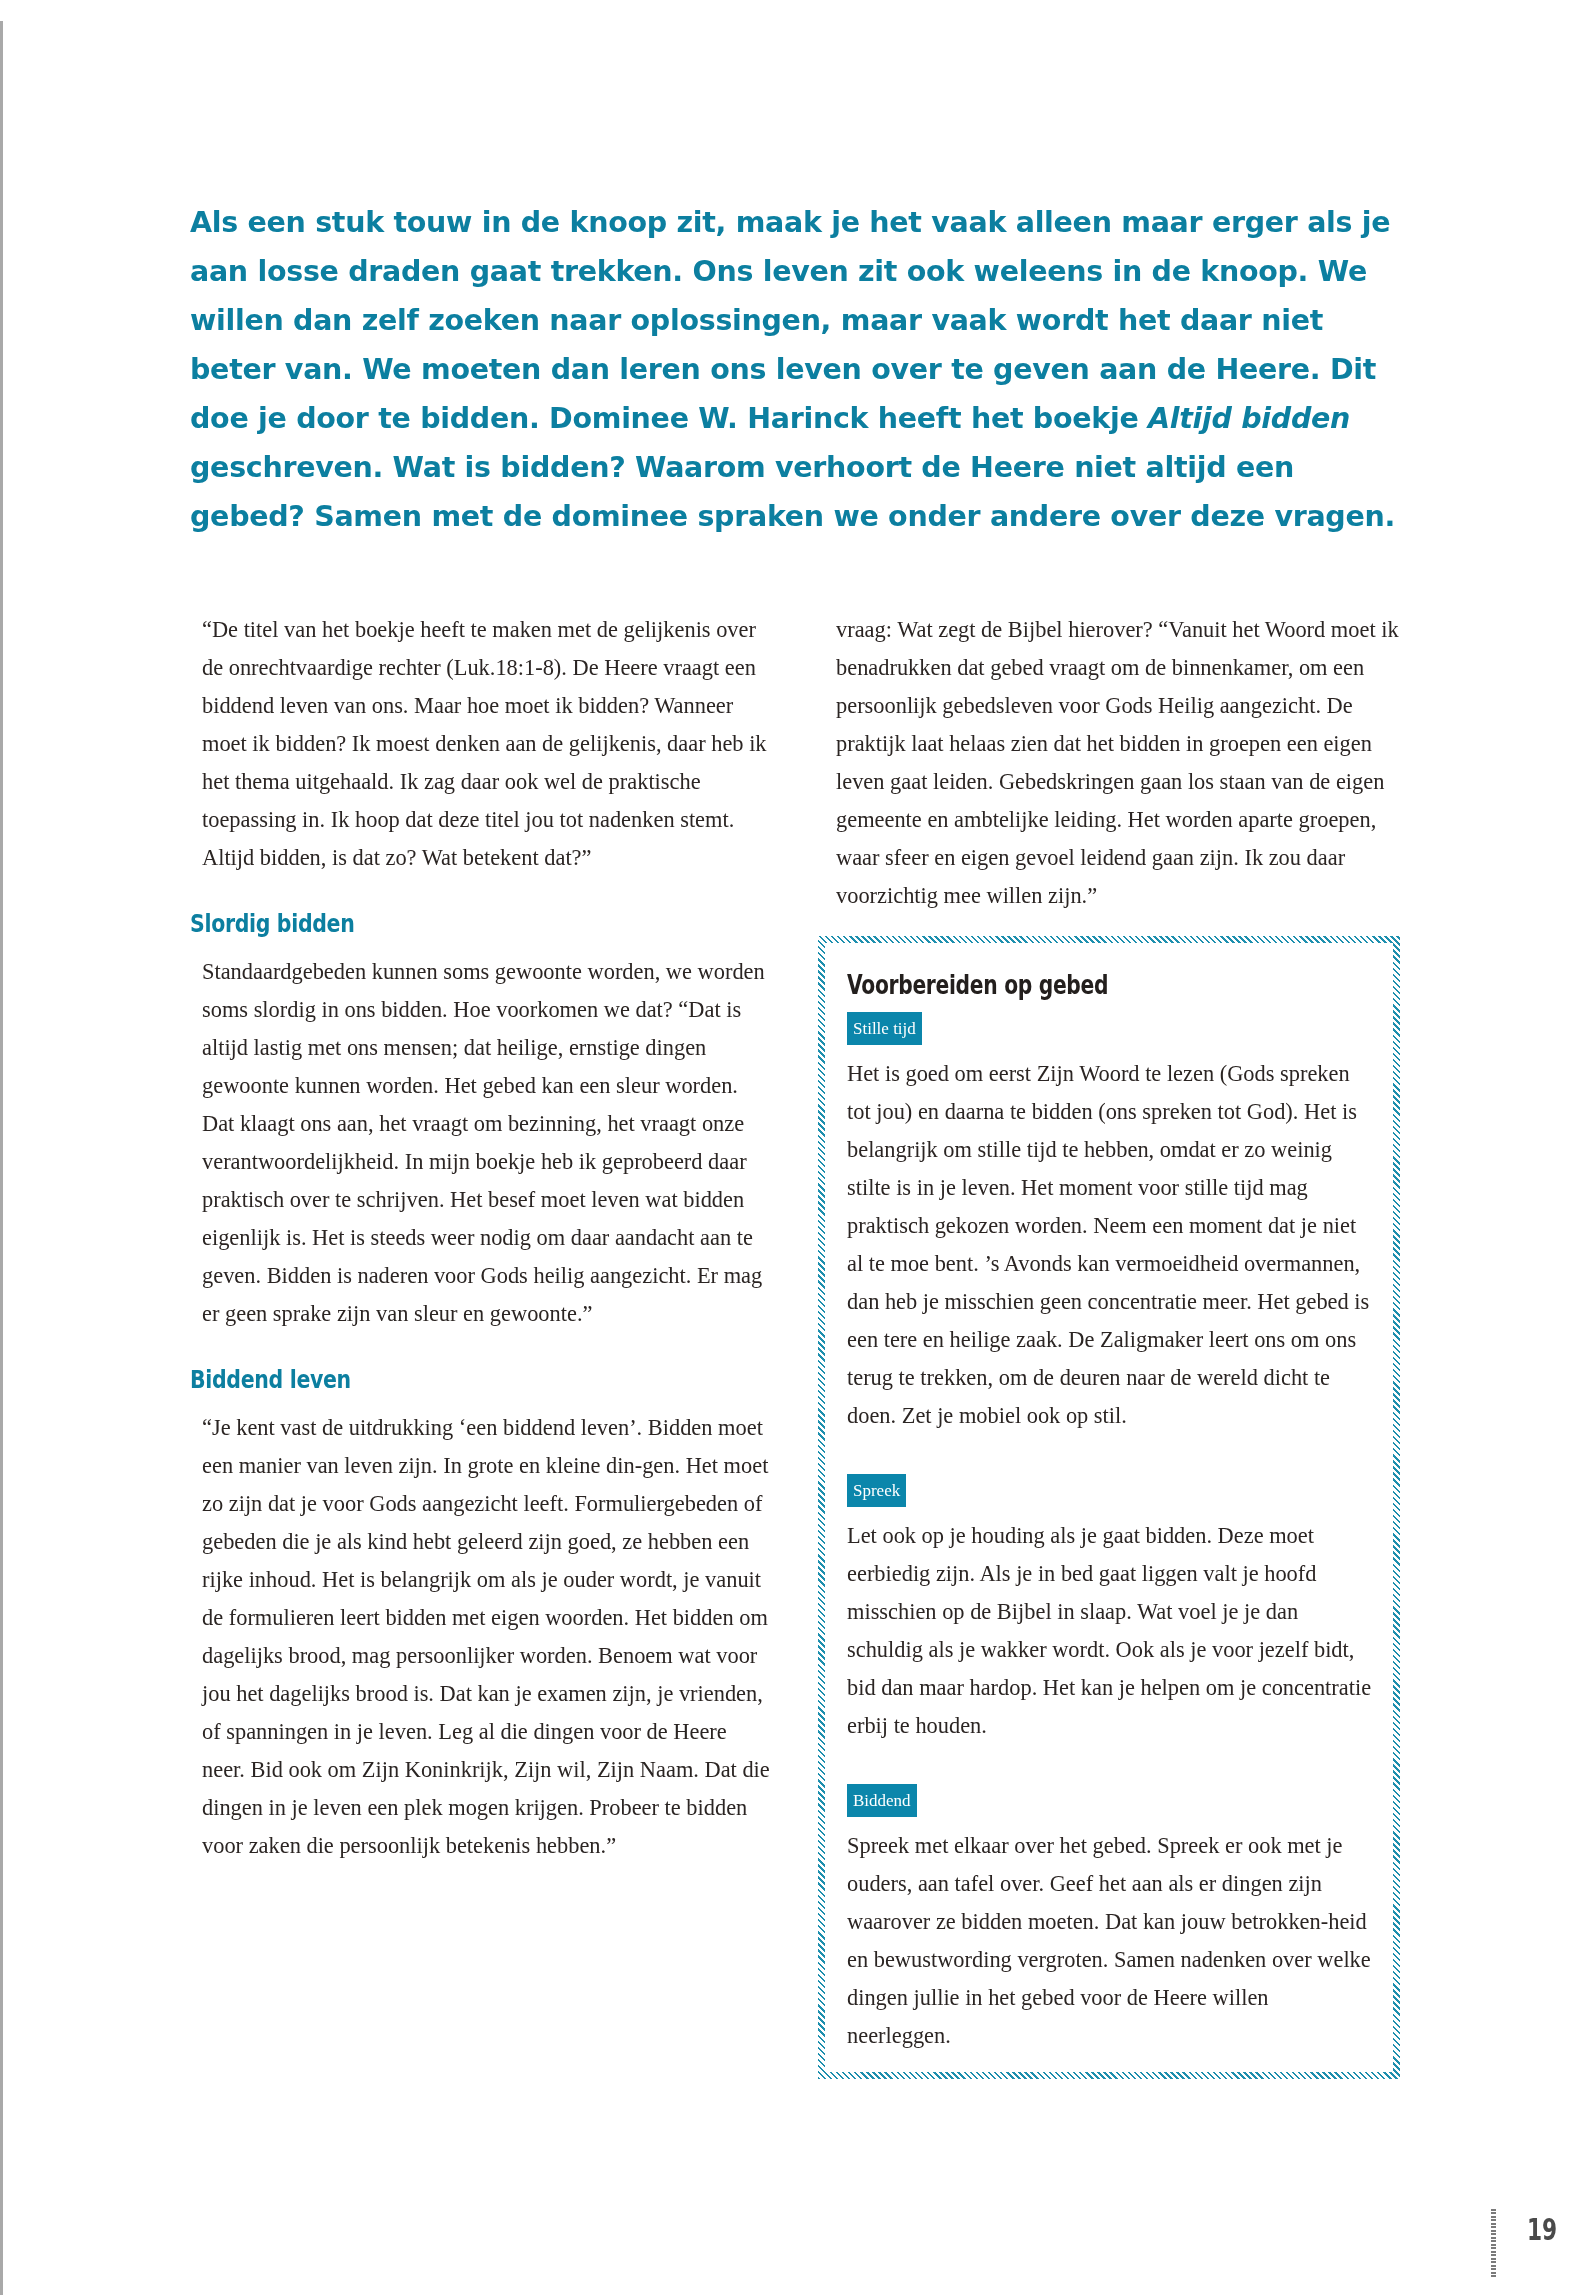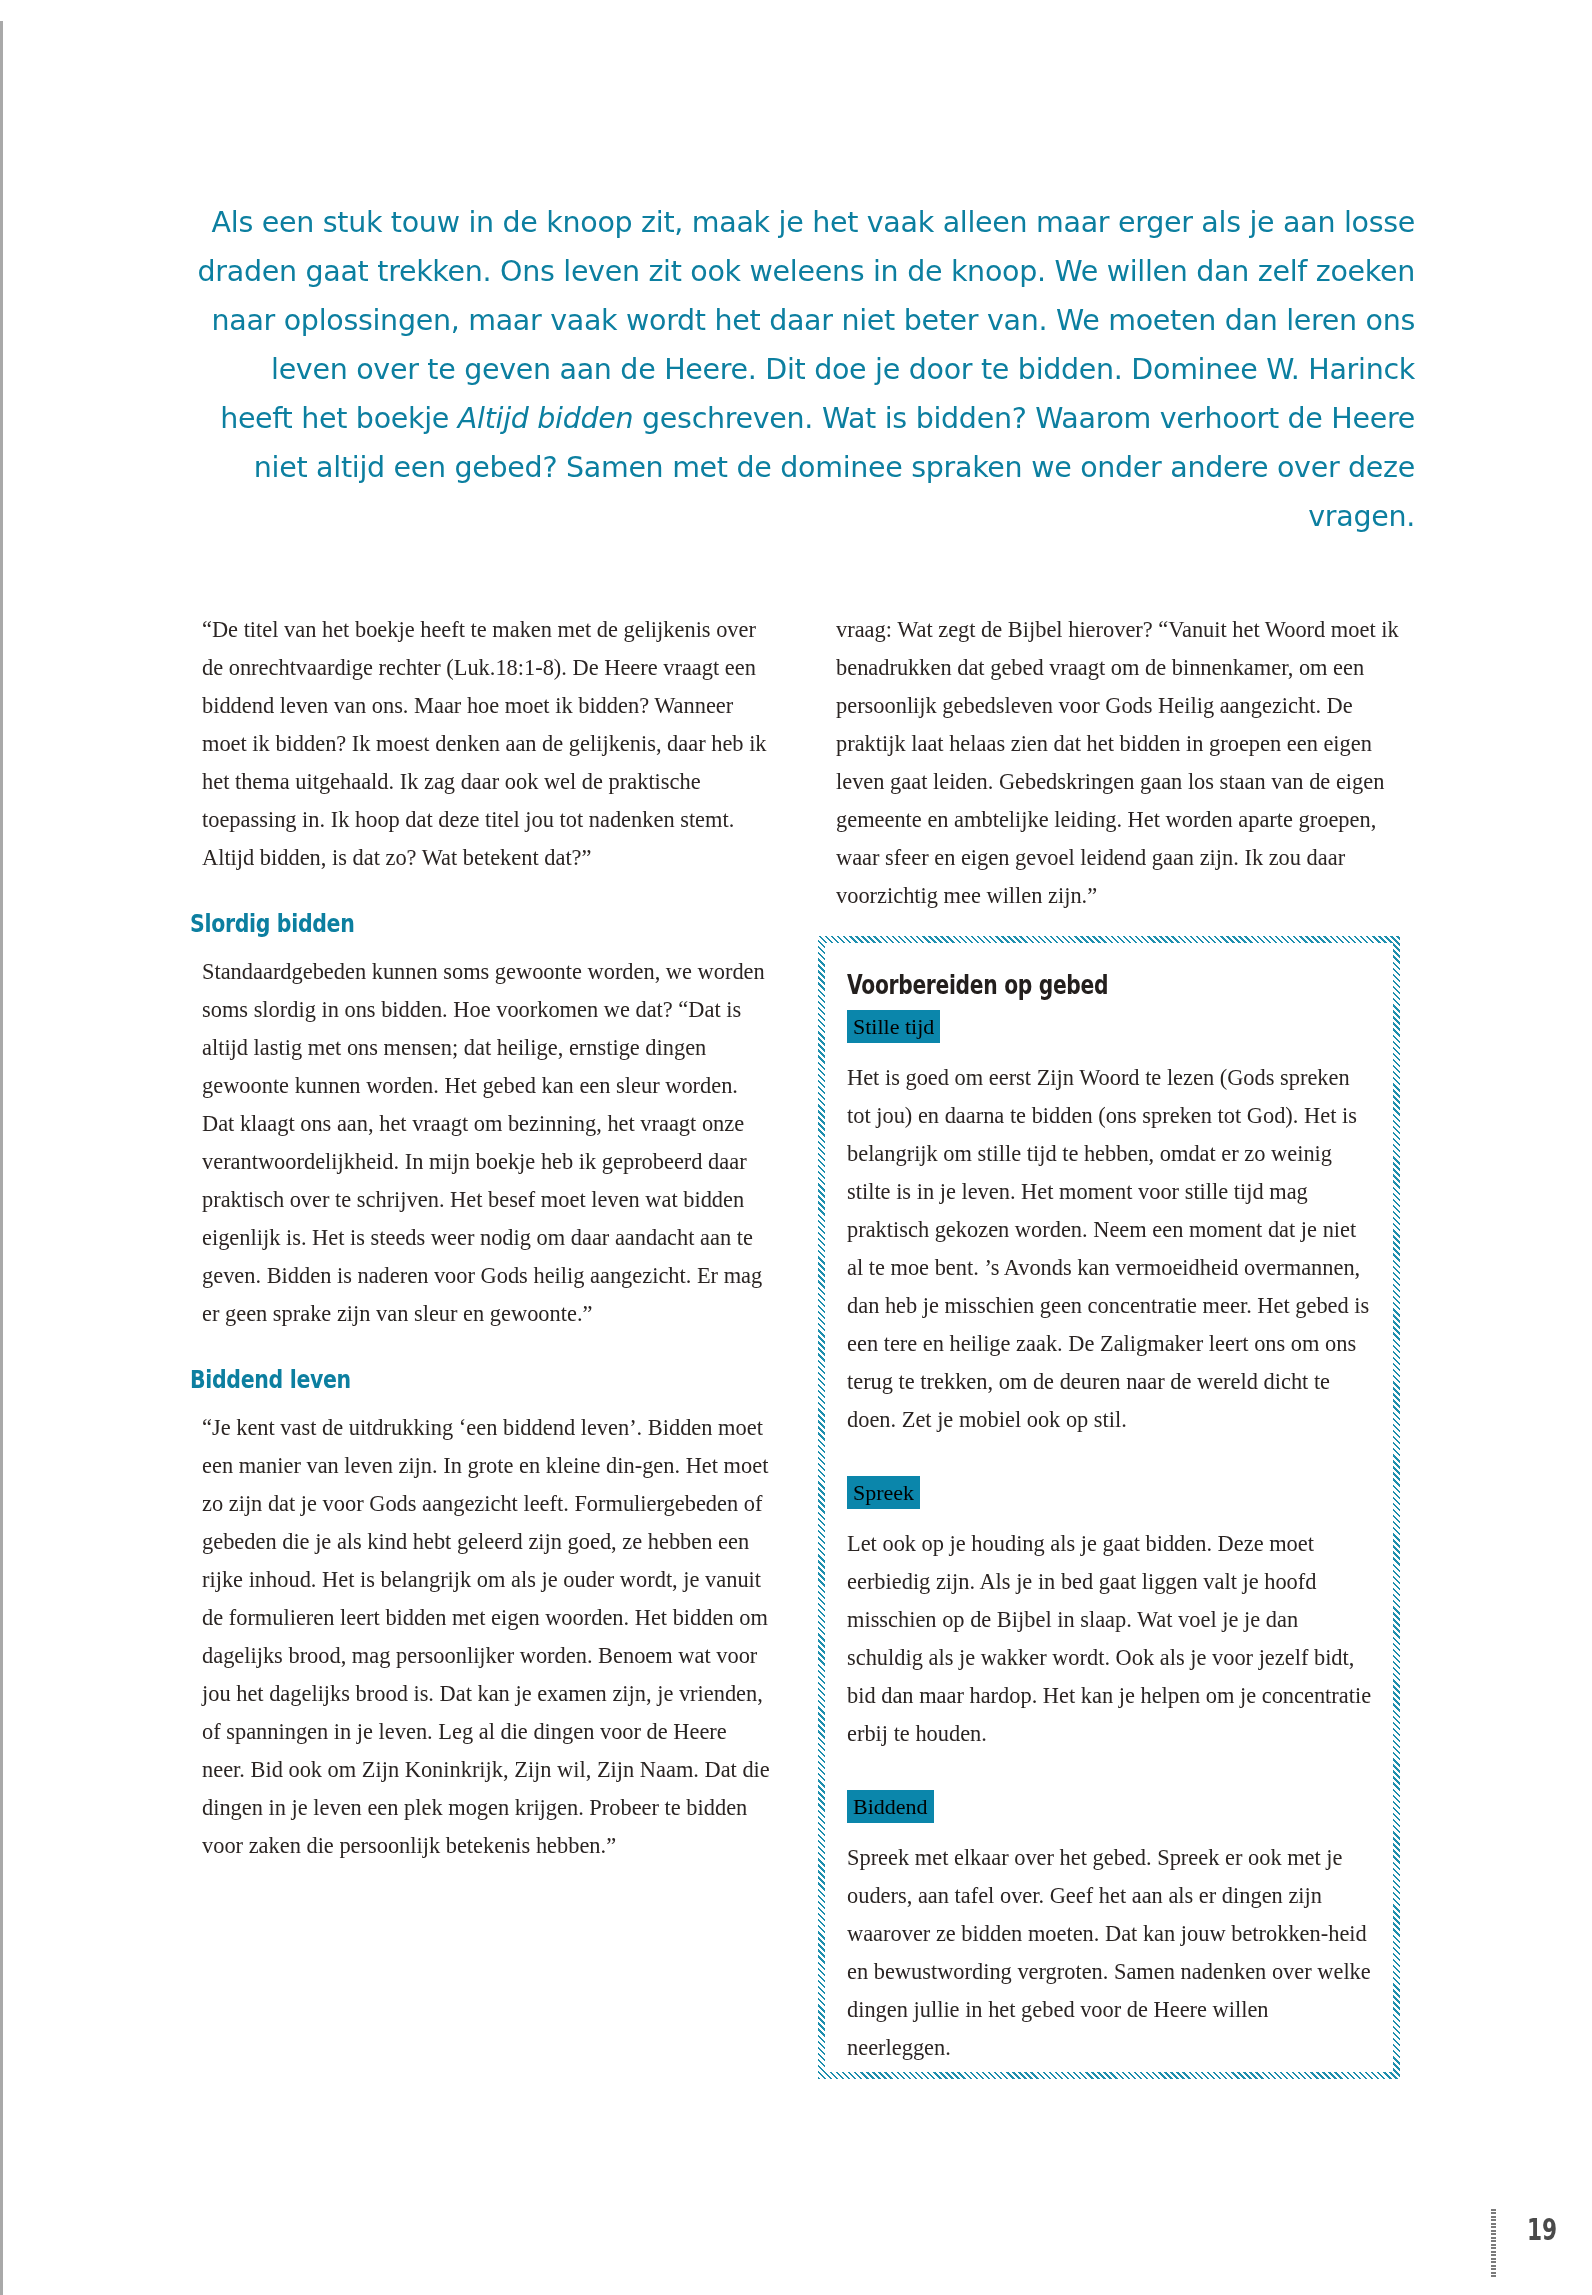--- a/index.html
+++ b/index.html
@@ -1,21 +1,21 @@
 <!DOCTYPE html>
 <html style="font-size:14px"><head>
 <meta charset="utf-8">
 <style>
   html, body { margin: 0; padding: 0; background: #ffffff; }
   body { width: 1592px; height: 2295px; position: relative; overflow: hidden; }
   .page-edge { position: absolute; left: 0; top: 21px; width: 2.6px; height: 2275px; background: #a9a9a9; }
   .intro {
     position: absolute; left: 190px; top: 198px; width: 1225px;
-    font-family: "DejaVu Sans", sans-serif; font-weight: normal;
-    font-size: 28.5px; line-height: 49px; color: #0c7fa0; letter-spacing: -0.3px; text-align: right;
+    font-family: "DejaVu Sans", sans-serif; font-weight: bold;
+    font-size: 28.5px; line-height: 49px; color: #0c7fa0; letter-spacing: -0.3px;
   }
   .intro em { font-style: italic; }
   .col { position: absolute; top: 599px; width: 595px;
     font-family: "Liberation Serif", serif; font-size: 22.4px; line-height: 38px; color: #2b2523; }
   .col-left { left: 190px; }
   .col-right { left: 824px; }
   .col p { margin: 12px; }
   .section-heading {
     font-family: "DejaVu Sans", sans-serif; font-weight: bold;
     font-size: 25px; color: #0c7fa0; margin: 29px 0 3.5px 0; line-height: 35px;
@@ -30,23 +30,23 @@
     background: repeating-linear-gradient(45deg, #1d8fae 0 1.7px, #ffffff 1.7px 4.3px);
   }
   .box-inner { position: absolute; left: 7px; top: 7px; right: 7px; bottom: 7px; background: #ffffff; }
   .box-content { position: absolute; left: 29px; top: 31px; width: 526px;
     font-family: "Liberation Serif", serif; font-size: 22.4px; line-height: 38px; color: #2b2523; }
   .box-title {
     font-family: "DejaVu Sans", sans-serif; font-weight: bold; font-size: 26px; color: #231f1d;
     transform: scaleX(0.78); transform-origin: left center; margin: 0 0 5.2px 0; line-height: 36px; letter-spacing: -0.4px;
   }
   .tag {
-    display: inline-block; background: #0b86ab; color: #000000;
-    font-family: "Liberation Serif", serif; font-size: 22px; line-height: 33px;
-    padding: 0 6px; margin: 0 0 16px 0;
+    display: inline-block; background: #0b86ab; color: #ffffff;
+    font-family: "Liberation Serif", serif; font-size: 17px; line-height: 33px;
+    padding: 0 6px; margin: 0 0 10px 0;
   }
   .box-section { margin-bottom: 35px; }
   .box-section p { margin: 0; }
   .page-rule { position: absolute; left: 1491px; top: 2209px; width: 5.2px; height: 69px;
     background: repeating-linear-gradient(180deg, #7a7a7a 0 1.7px, #ffffff 1.7px 3.5px); }
   .page-number { position: absolute; left: 1527px; top: 2211px;
     font-family: "DejaVu Sans", sans-serif; font-weight: bold; font-size: 31px; color: #4a4a4a;
     transform: scaleX(0.7); transform-origin: left center; }
 </style>
 </head>

